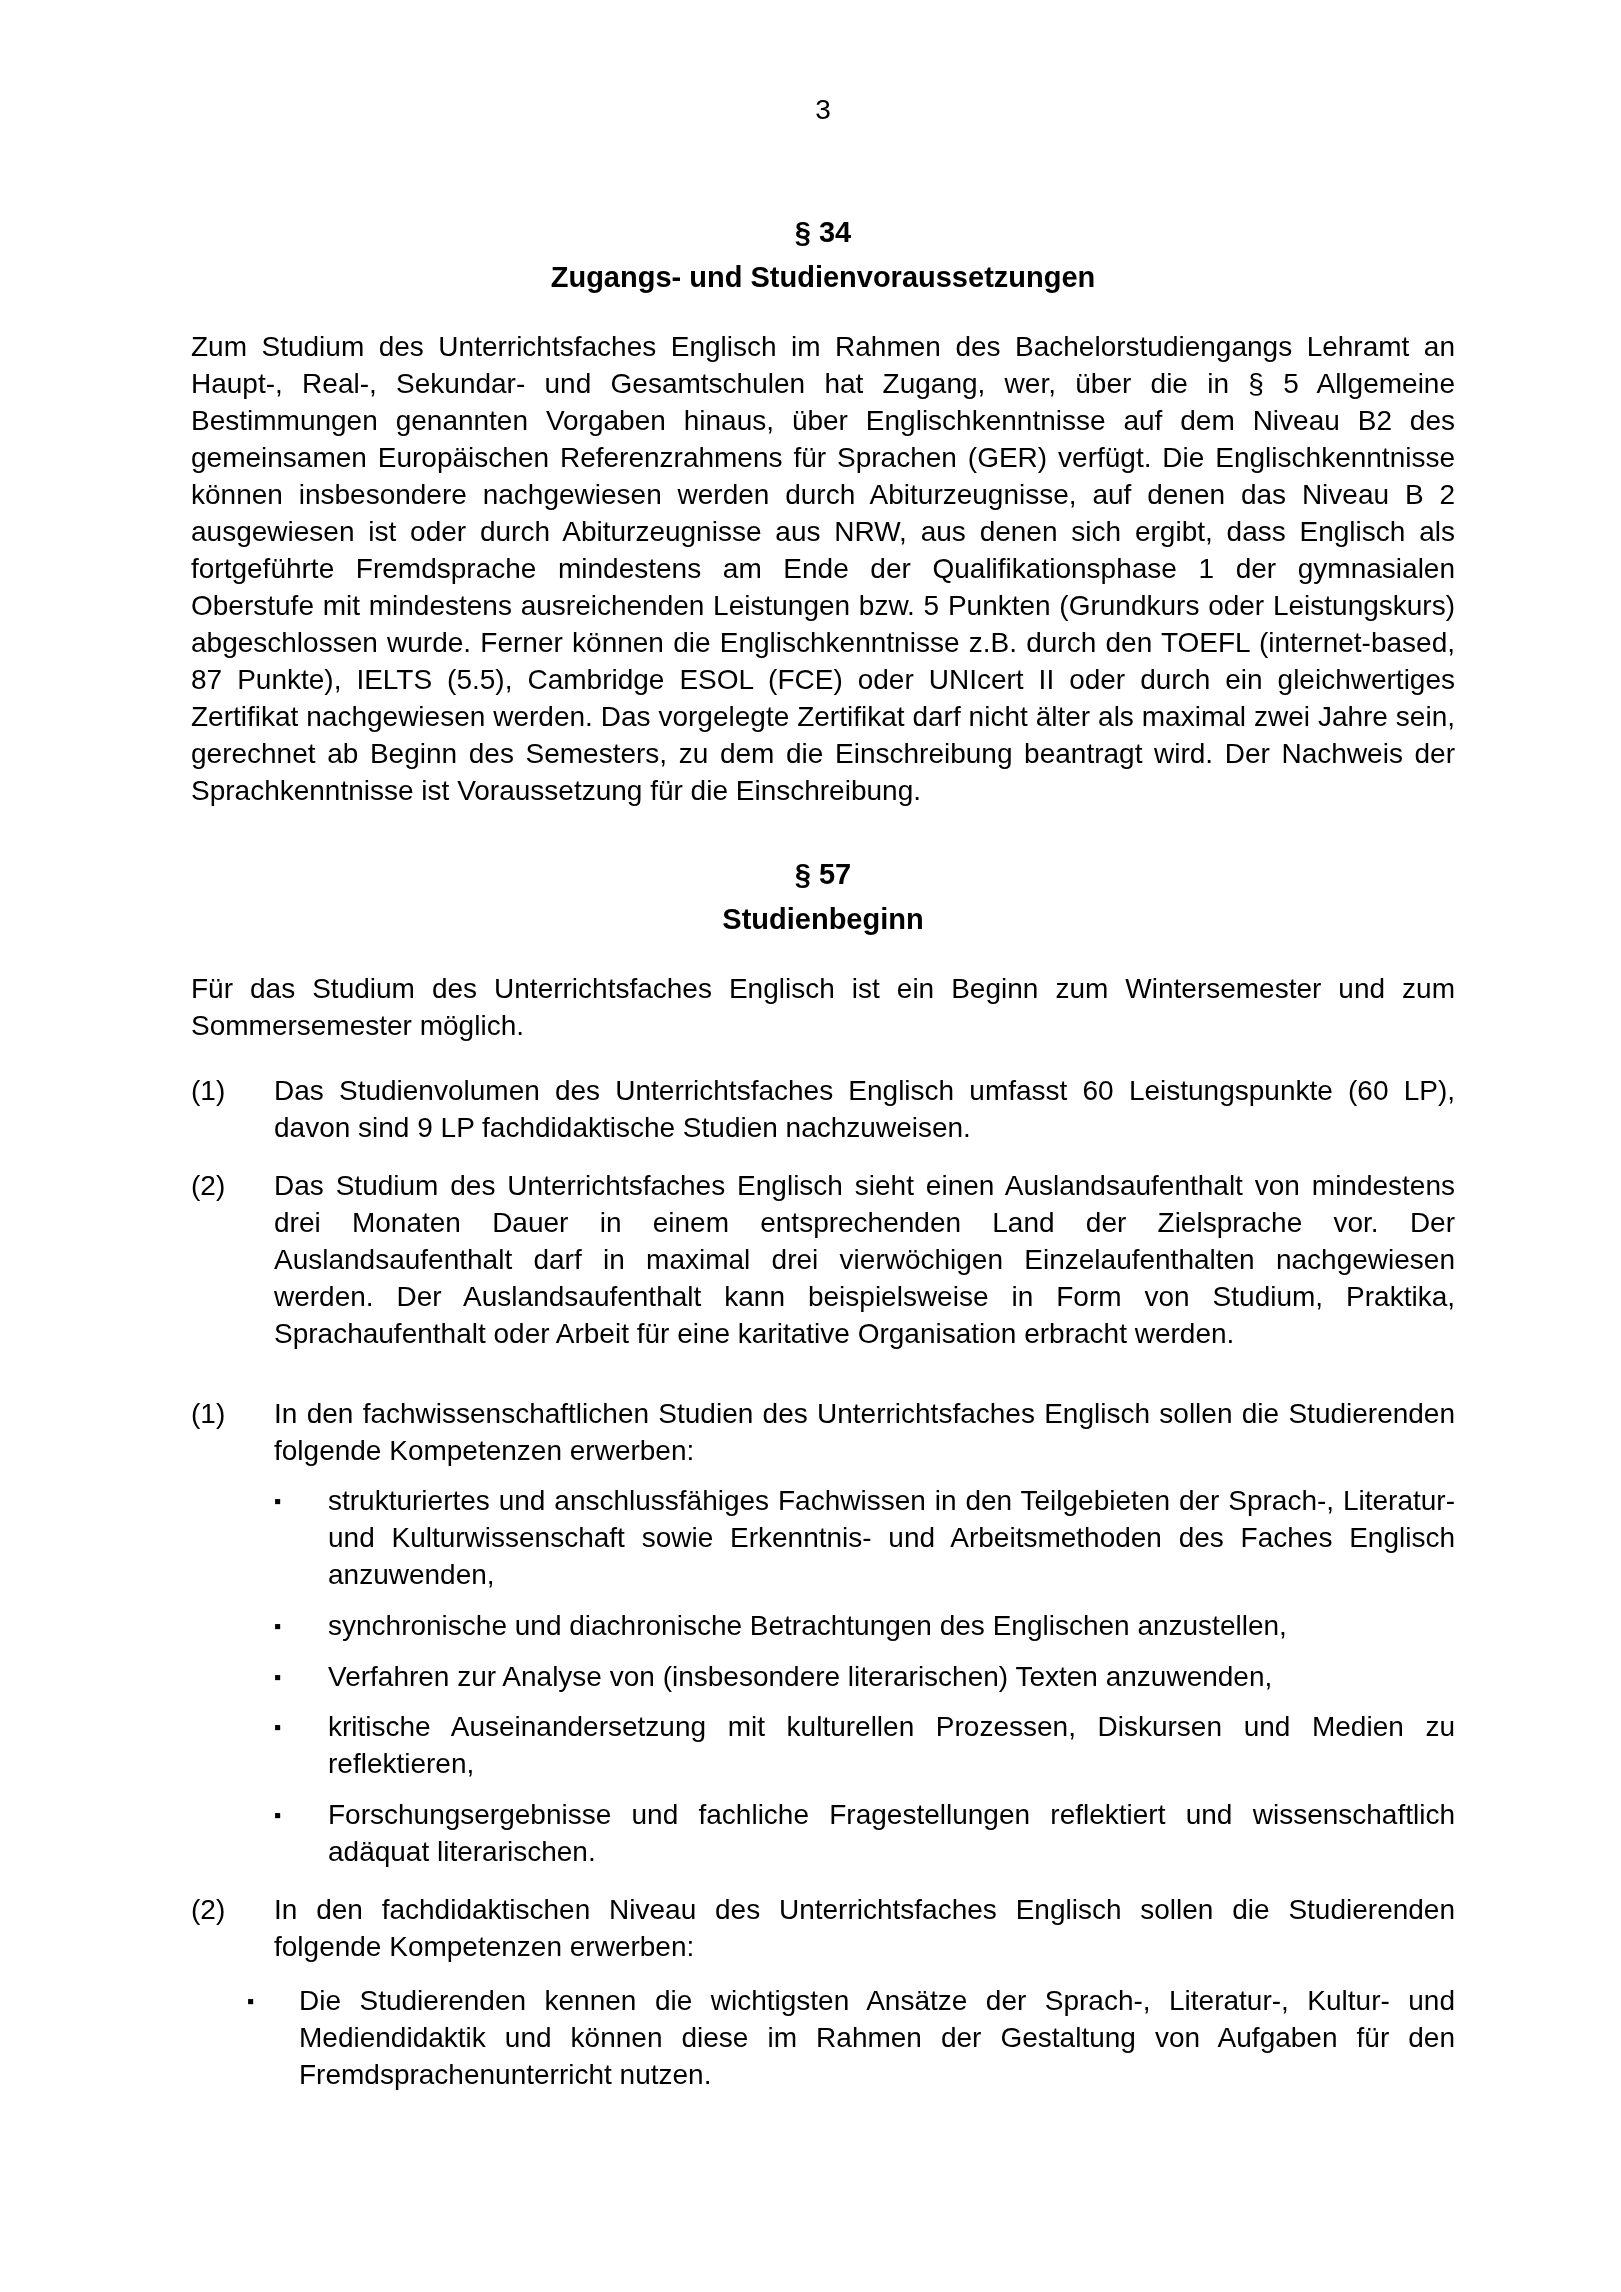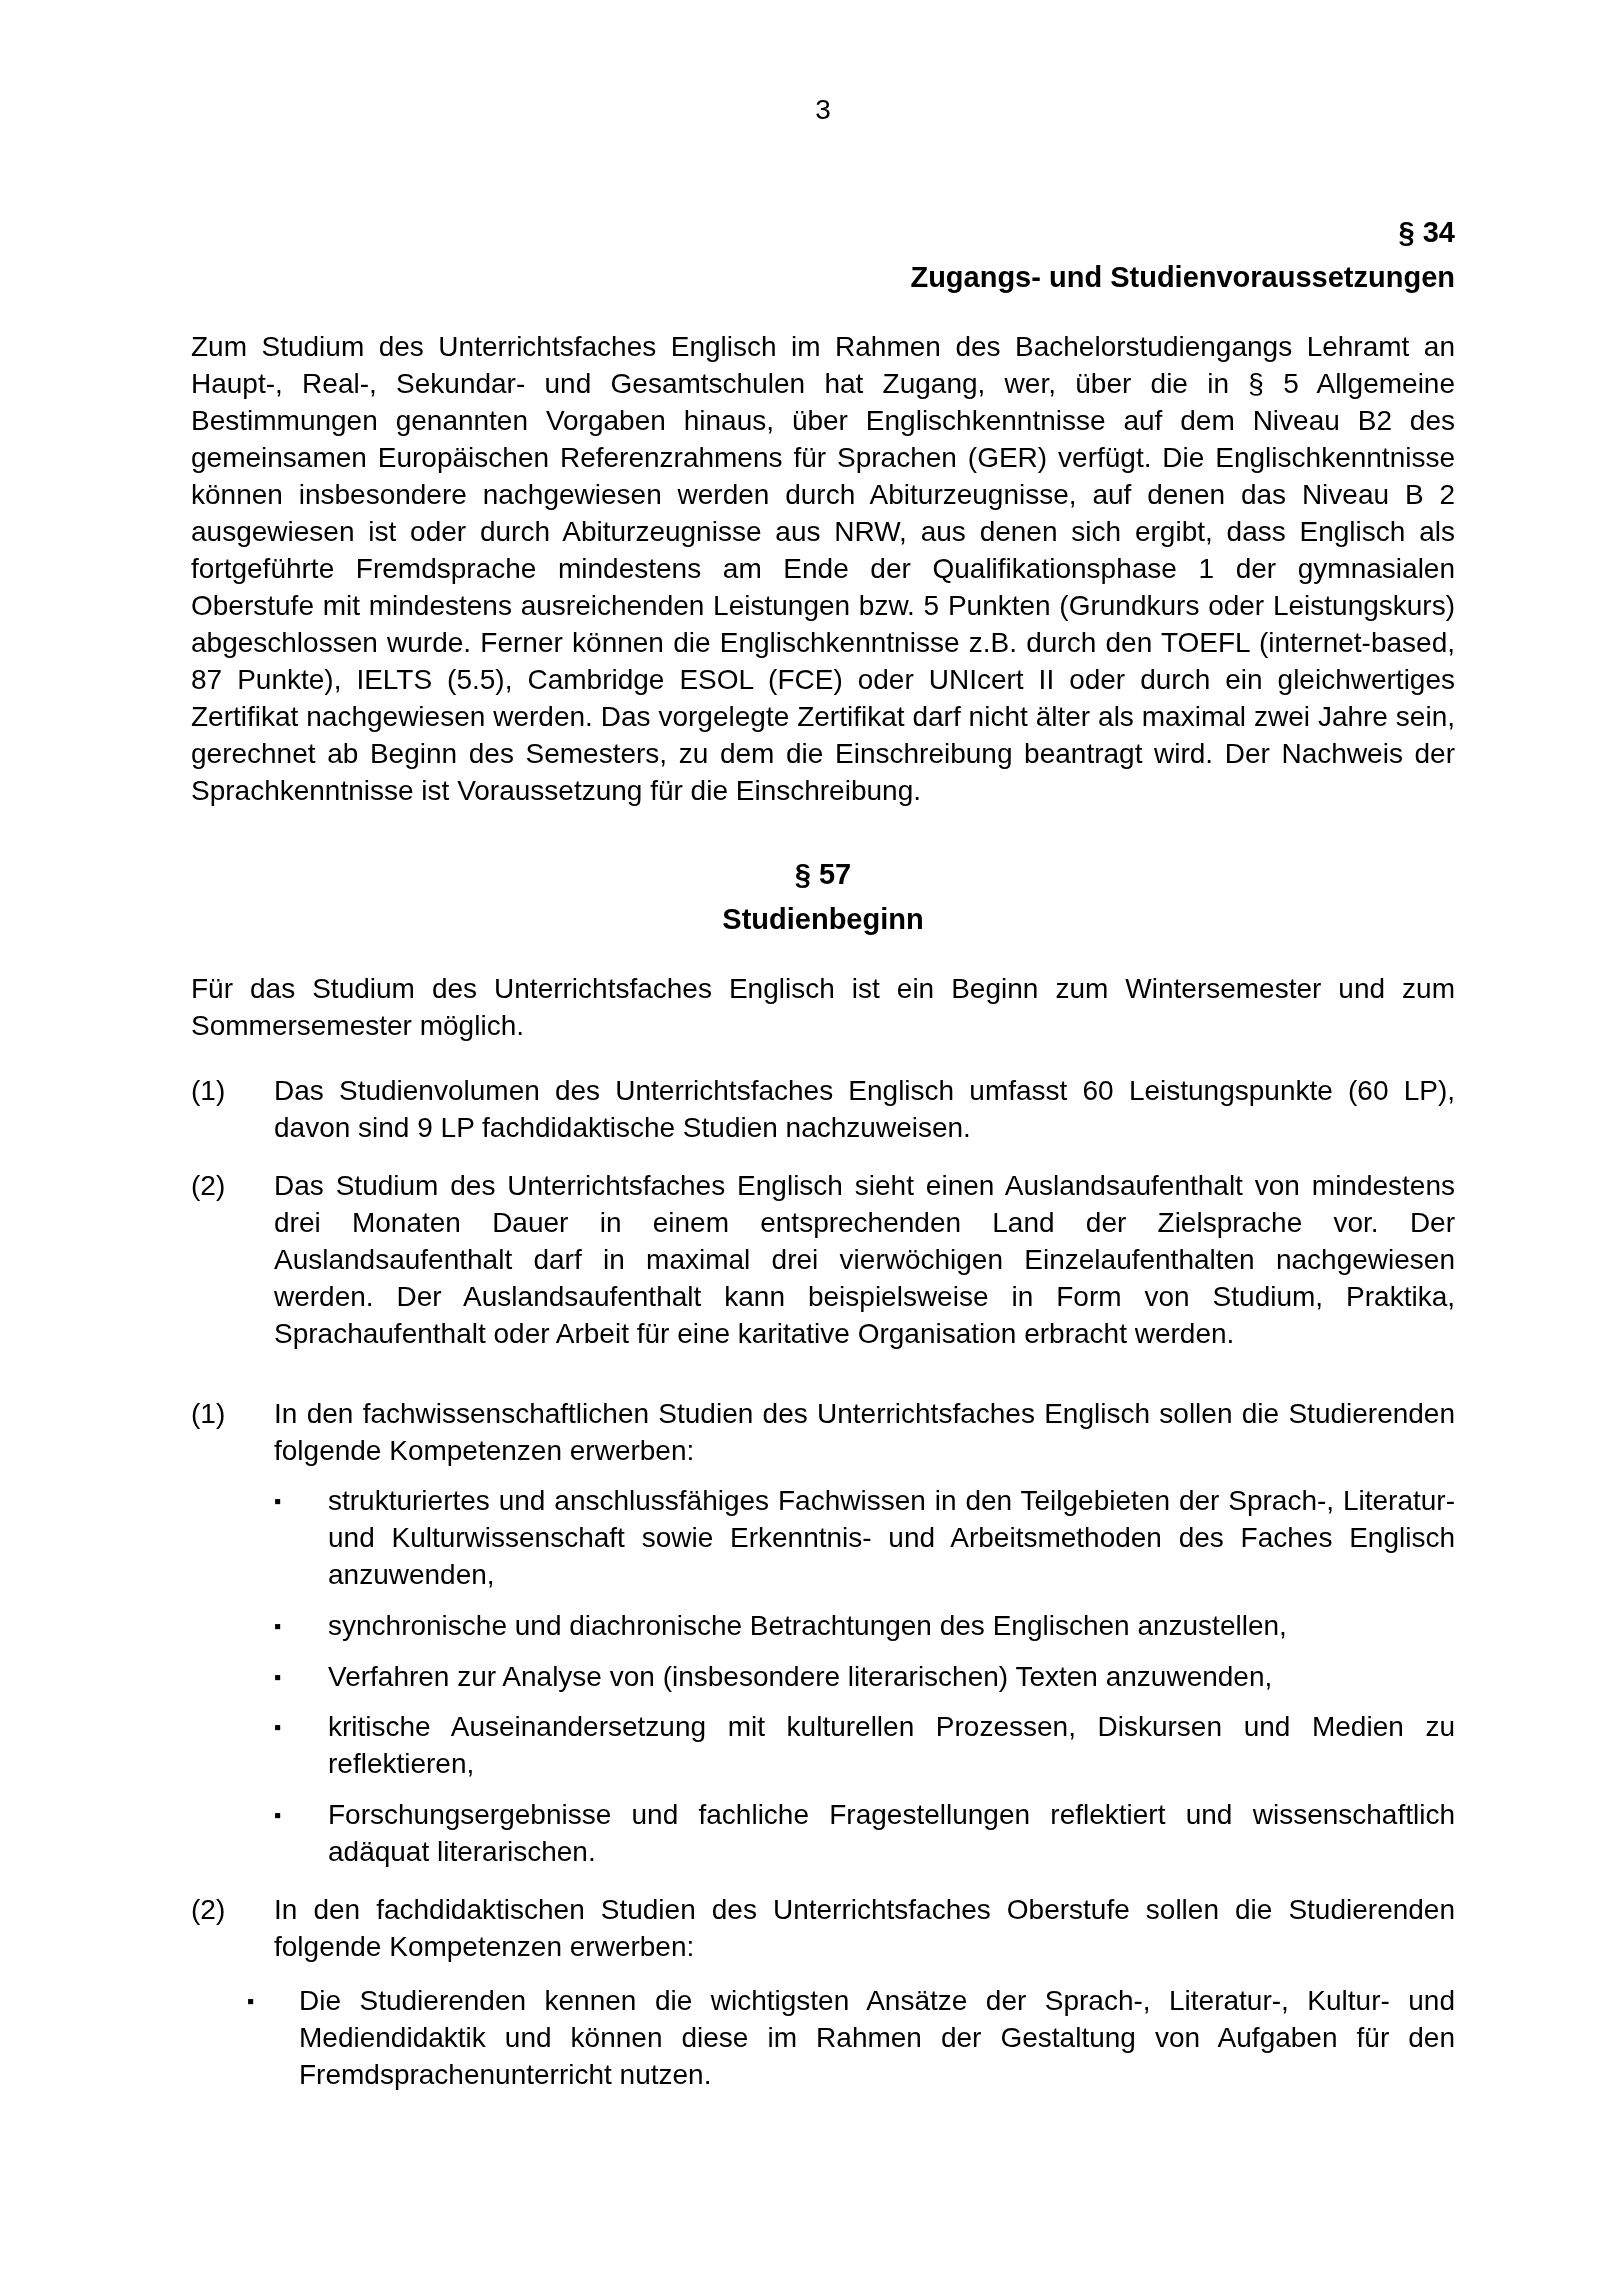--- a/index.html
+++ b/index.html
@@ -24,21 +24,21 @@
     padding-top: 91px;
     text-align: center;
   }
   .sec-head {
     text-align: center;
     font-weight: bold;
     font-size: 29px;
     line-height: 45px;
     margin: 43px 0 11.8px 0;
   }
-  .sec-head.first { margin-top: 82px; text-align: right; }
+  .sec-head.first { margin-top: 82px; }
   .para {
     text-align: justify;
     hyphens: auto;
   }
   .item {
     display: flex;
     margin-top: 20.6px;
   }
   .item-label { flex: 0 0 83px; }
   .item-body { flex: 1; min-width: 0; }
@@ -136,21 +136,21 @@
               <span class="marker">▪</span>
               <div class="bullet-text">Forschungsergebnisse und fachliche Fragestellungen reflektiert und wissenschaftlich adäquat literarischen.</div>
             </div>
           </div>
         </div>
       </div>
 
       <div class="item">
         <span class="item-label">(2)</span>
         <div class="item-body">
-          <div class="item-text">In den fachdidaktischen Studien des Unterrichtsfaches Oberstufe sollen die Studierenden folgende Kompetenzen erwerben:</div>
+          <div class="item-text">In den fachdidaktischen Niveau des Unterrichtsfaches Englisch sollen die Studierenden folgende Kompetenzen erwerben:</div>
         </div>
       </div>
 
       <div class="bullet bullet-l2">
         <span class="marker">▪</span>
         <div class="bullet-text">Die Studierenden kennen die wichtigsten Ansätze der Sprach-, Literatur-, Kultur- und Mediendidaktik und können diese im Rahmen der Gestaltung von Aufgaben für den Fremdsprachenunterricht nutzen.</div>
       </div>
     </section>
 
   </div>

